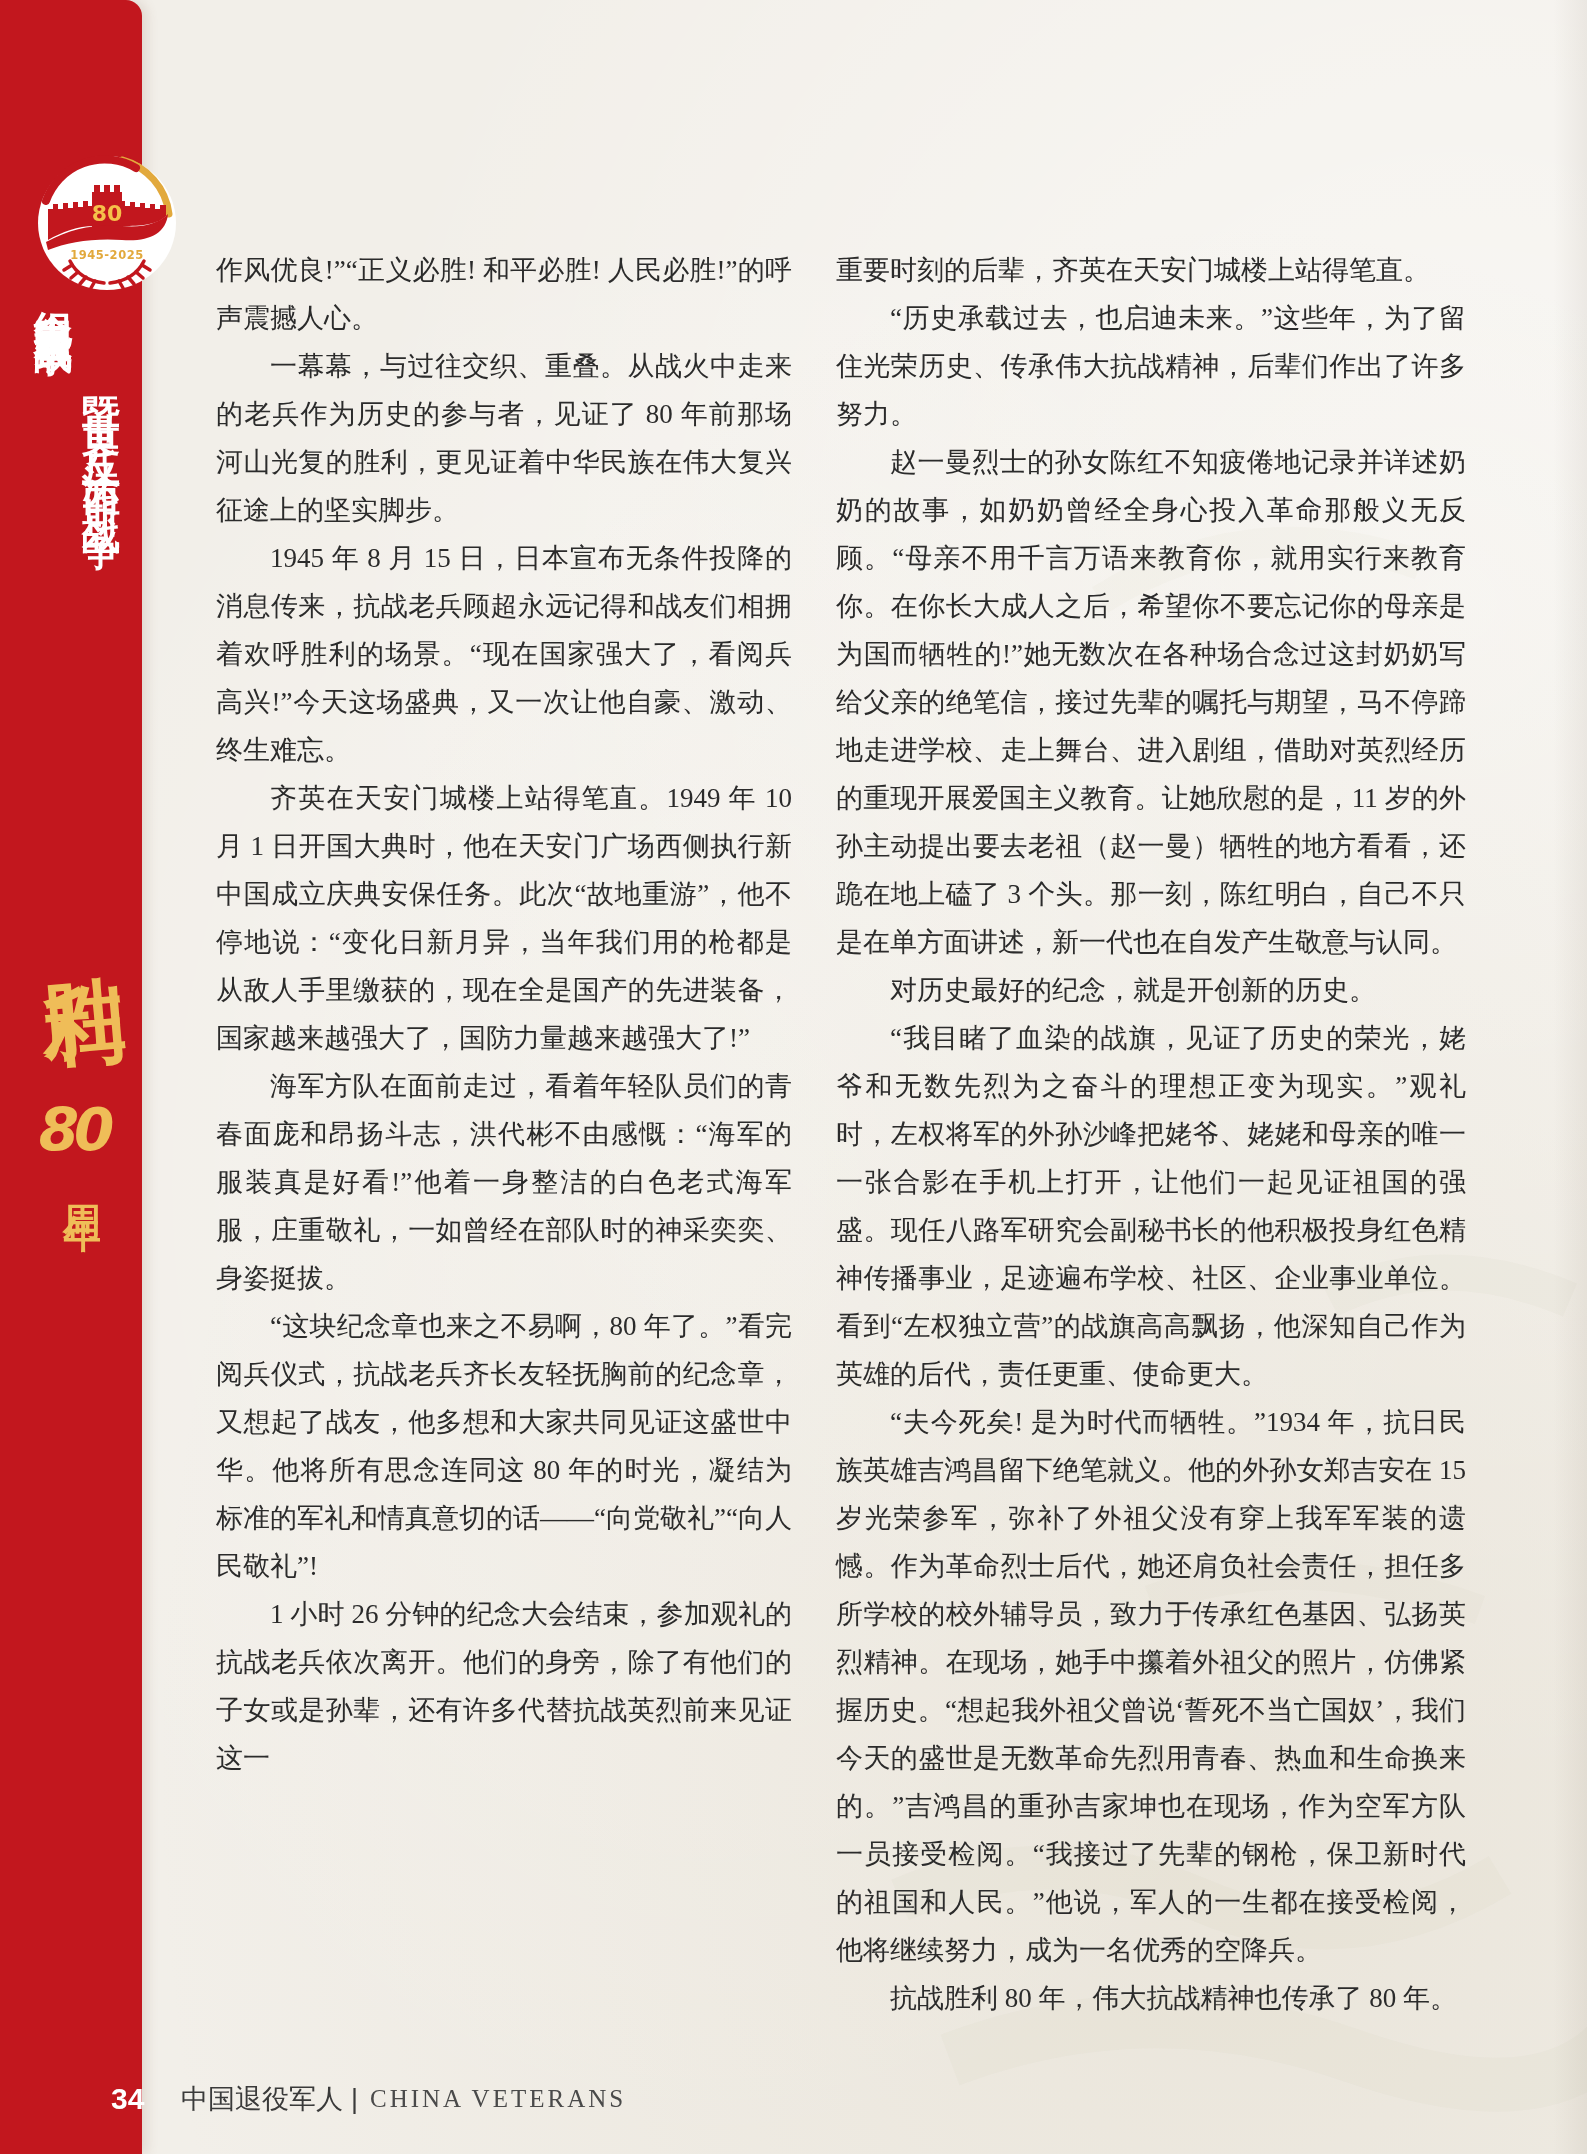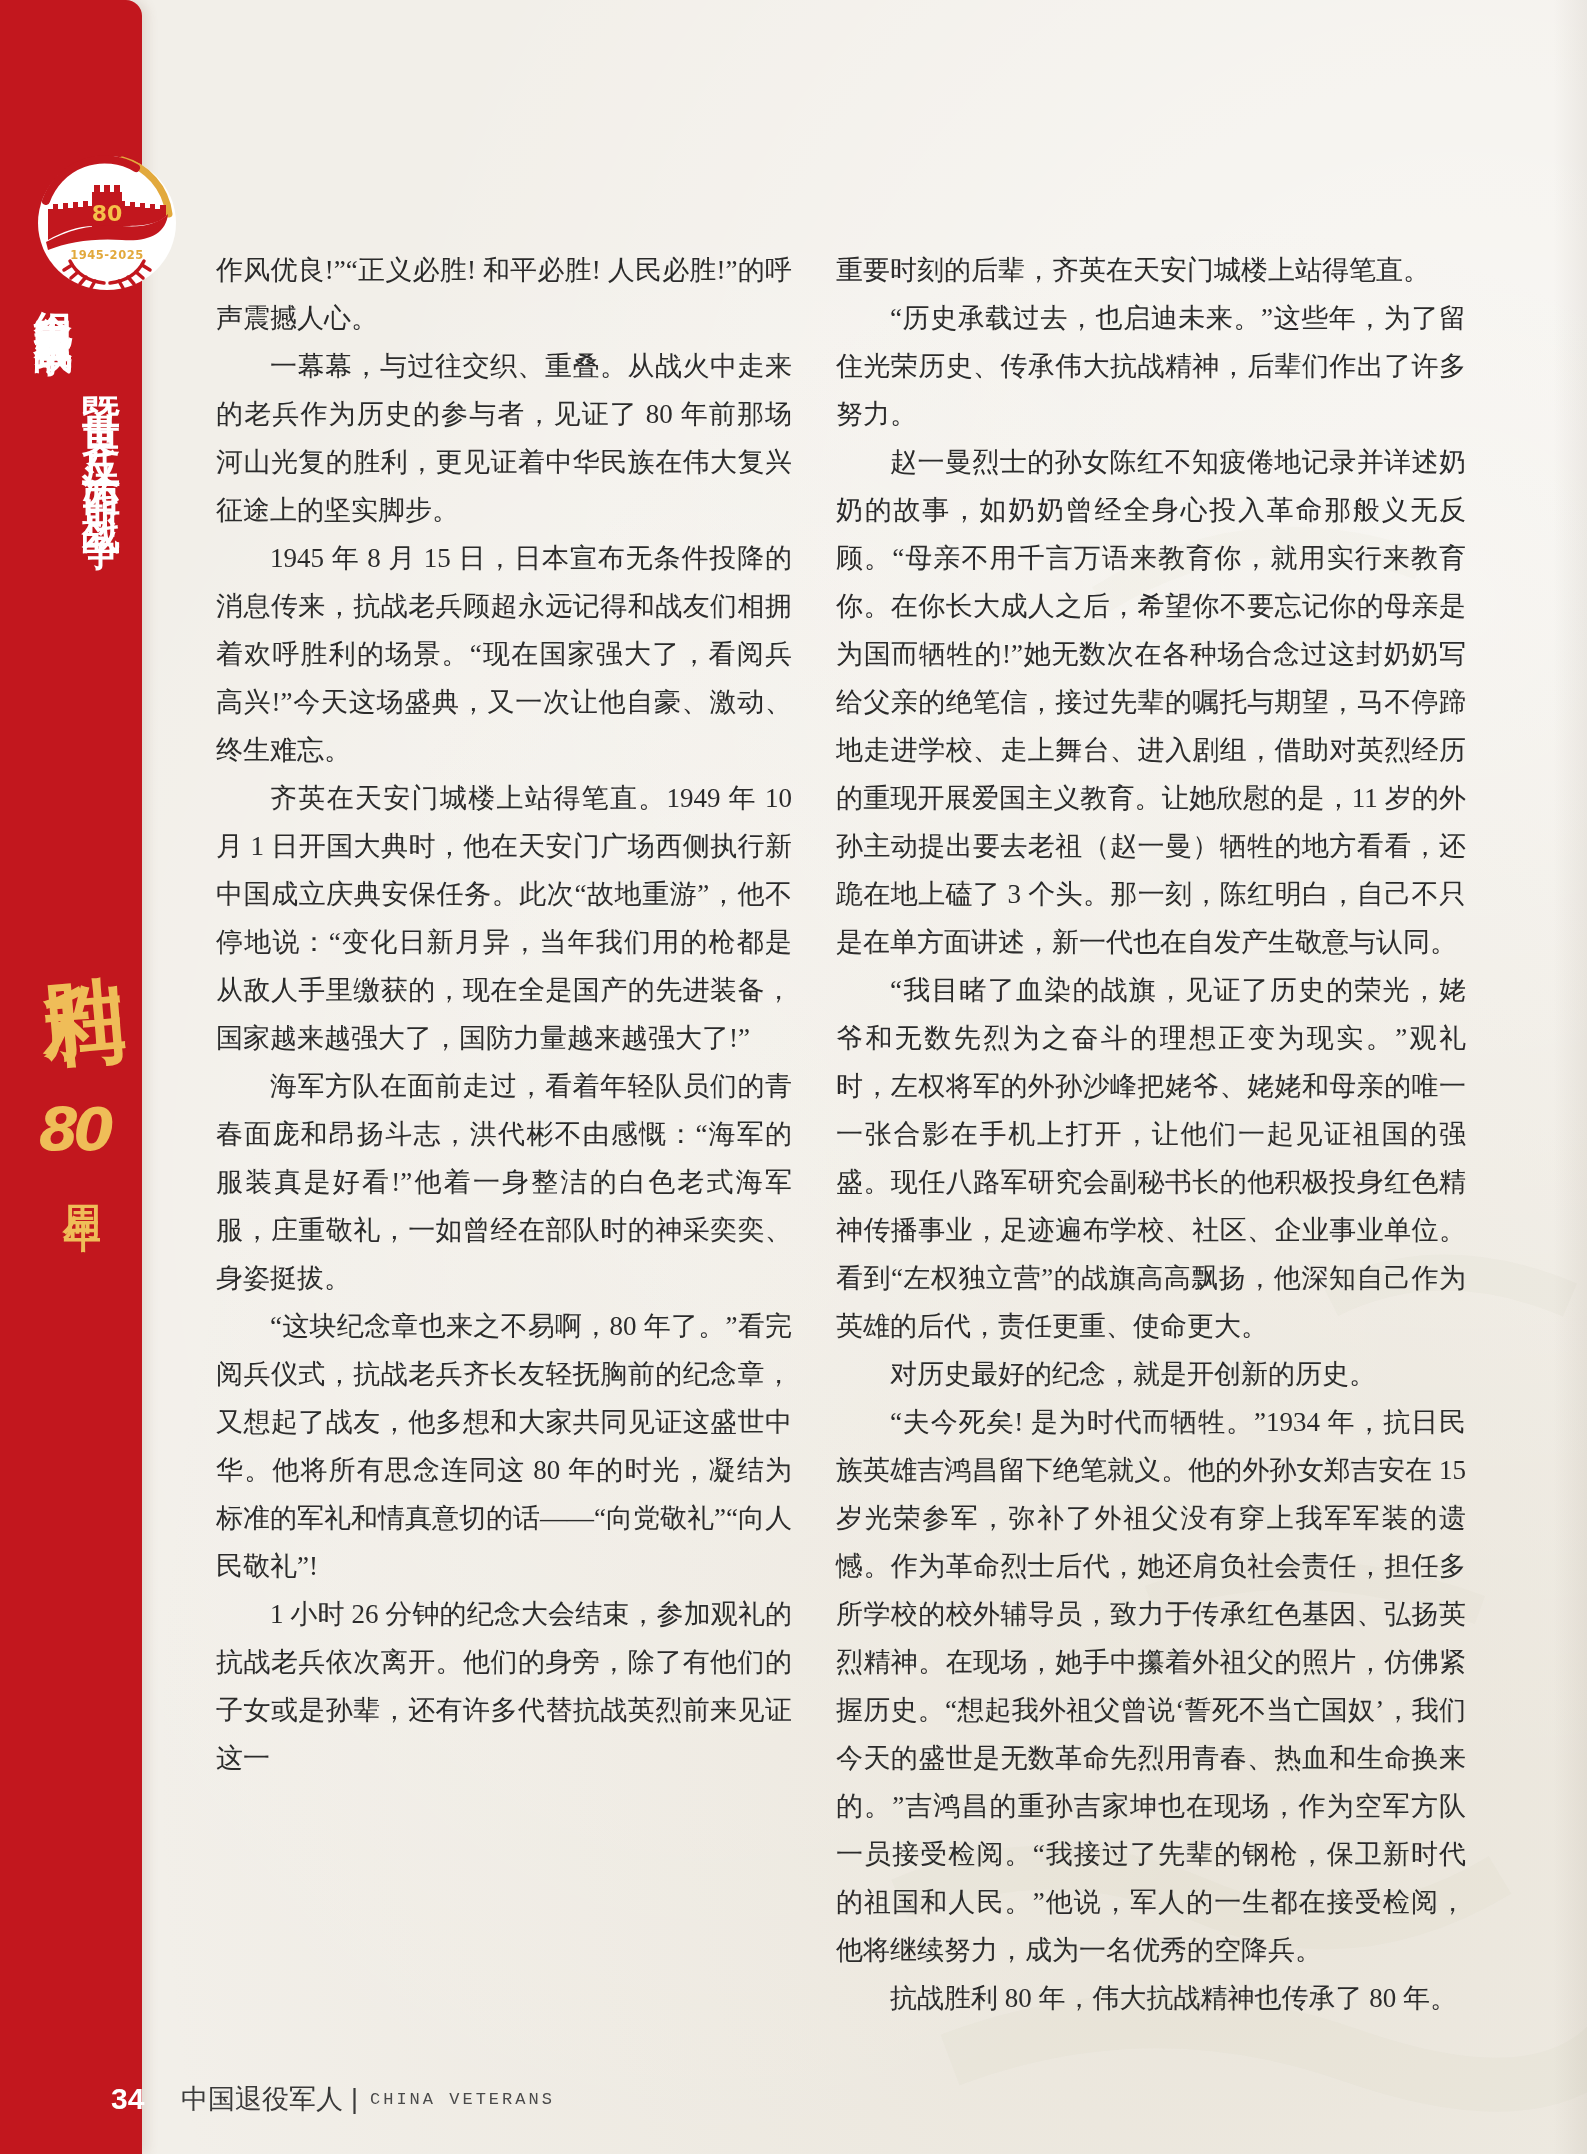--- a/index.html
+++ b/index.html
@@ -122,22 +122,22 @@
     margin-left: 10px;
     font-family: "Liberation Sans", "DejaVu Sans", sans-serif;
     font-weight: 400; font-size: 27px; color: #3A3A3A;
   }
   .mag-div {
     margin: 0 12px 0 8px;
     font-family: "Liberation Sans", sans-serif;
     font-size: 27px; font-weight: 400; color: #3A3A3A;
   }
   .mag-en {
-    font-family: Liberation Mono, monospace;
-    font-size: 17px; color: #4A4A4A; letter-spacing: 3px;
+    font-family: Liberation Serif, serif;
+    font-size: 25px; color: #4A4A4A; letter-spacing: 3px;
   }
 
   
   .wm {
     position: absolute; left: 0; top: 0;
     width: 1587px; height: 2154px;
     pointer-events: none;
   }
 </style>
 </head>
@@ -203,22 +203,22 @@
       <div>
           <p class="para indent">1 小时 26 分钟的纪念大会结束，参加观礼的抗战老兵依次离开。他们的身旁，除了有他们的子女或是孙辈，还有许多代替抗战英烈前来见证这一</p>
         </div>
     </section>
 
     <section class="col col-right">
       <div>
           <p class="para">重要时刻的后辈，齐英在天安门城楼上站得笔直。</p>
           <p class="para indent">“历史承载过去，也启迪未来。”这些年，为了留住光荣历史、传承伟大抗战精神，后辈们作出了许多努力。</p>
           <p class="para indent">赵一曼烈士的孙女陈红不知疲倦地记录并详述奶奶的故事，如奶奶曾经全身心投入革命那般义无反顾。“母亲不用千言万语来教育你，就用实行来教育你。在你长大成人之后，希望你不要忘记你的母亲是为国而牺牲的!”她无数次在各种场合念过这封奶奶写给父亲的绝笔信，接过先辈的嘱托与期望，马不停蹄地走进学校、走上舞台、进入剧组，借助对英烈经历的重现开展爱国主义教育。让她欣慰的是，11 岁的外孙主动提出要去老祖（赵一曼）牺牲的地方看看，还跪在地上磕了 3 个头。那一刻，陈红明白，自己不只是在单方面讲述，新一代也在自发产生敬意与认同。</p>
+          <p class="para indent">对历史最好的纪念，就是开创新的历史。</p>
           <p class="para indent">“我目睹了血染的战旗，见证了历史的荣光，姥爷和无数先烈为之奋斗的理想正变为现实。”观礼时，左权将军的外孙沙峰把姥爷、姥姥和母亲的唯一一张合影在手机上打开，让他们一起见证祖国的强盛。现任八路军研究会副秘书长的他积极投身红色精神传播事业，足迹遍布学校、社区、企业事业单位。看到“左权独立营”的战旗高高飘扬，他深知自己作为英雄的后代，责任更重、使命更大。</p>
-          <p class="para indent">对历史最好的纪念，就是开创新的历史。</p>
           <p class="para indent">“夫今死矣! 是为时代而牺牲。”1934 年，抗日民族英雄吉鸿昌留下绝笔就义。他的外孙女郑吉安在 15 岁光荣参军，弥补了外祖父没有穿上我军军装的遗憾。作为革命烈士后代，她还肩负社会责任，担任多所学校的校外辅导员，致力于传承红色基因、弘扬英烈精神。在现场，她手中攥着外祖父的照片，仿佛紧握历史。“想起我外祖父曾说‘誓死不当亡国奴’，我们今天的盛世是无数革命先烈用青春、热血和生命换来的。”吉鸿昌的重孙吉家坤也在现场，作为空军方队一员接受检阅。“我接过了先辈的钢枪，保卫新时代的祖国和人民。”他说，军人的一生都在接受检阅，他将继续努力，成为一名优秀的空降兵。</p>
           <p class="para indent">抗战胜利 80 年，伟大抗战精神也传承了 80 年。</p>
         </div>
     </section>
   </main>
 
   <footer class="footer">
     <span class="pagenum">34</span>
     <span class="mag-cn">中国退役军人</span>
     <span class="mag-div">|</span>

